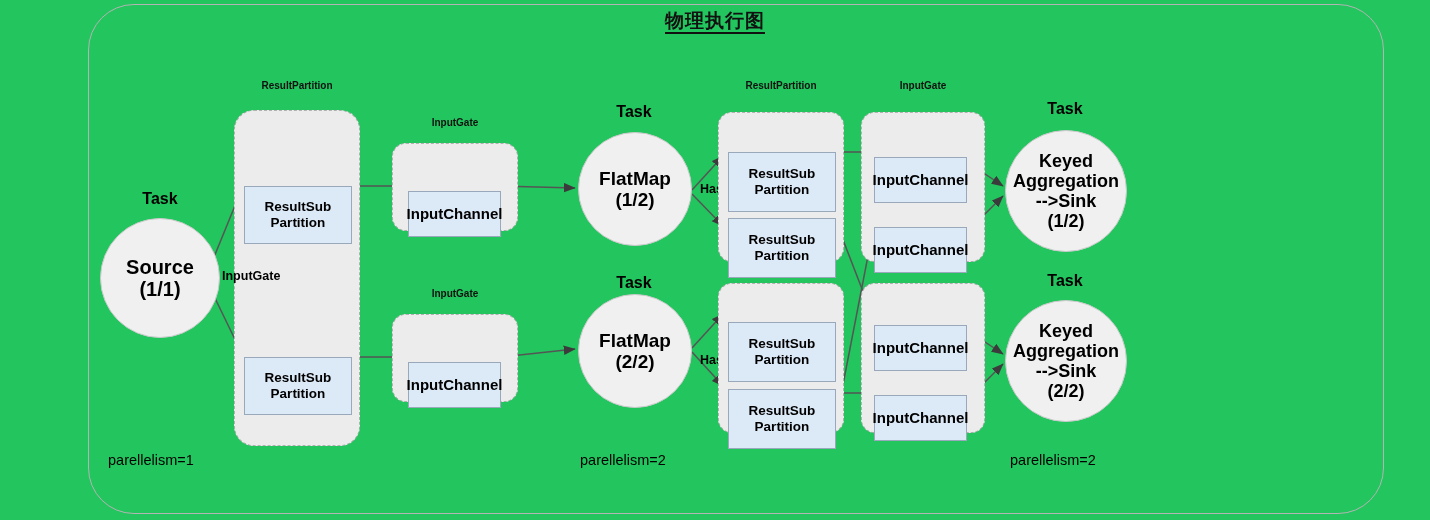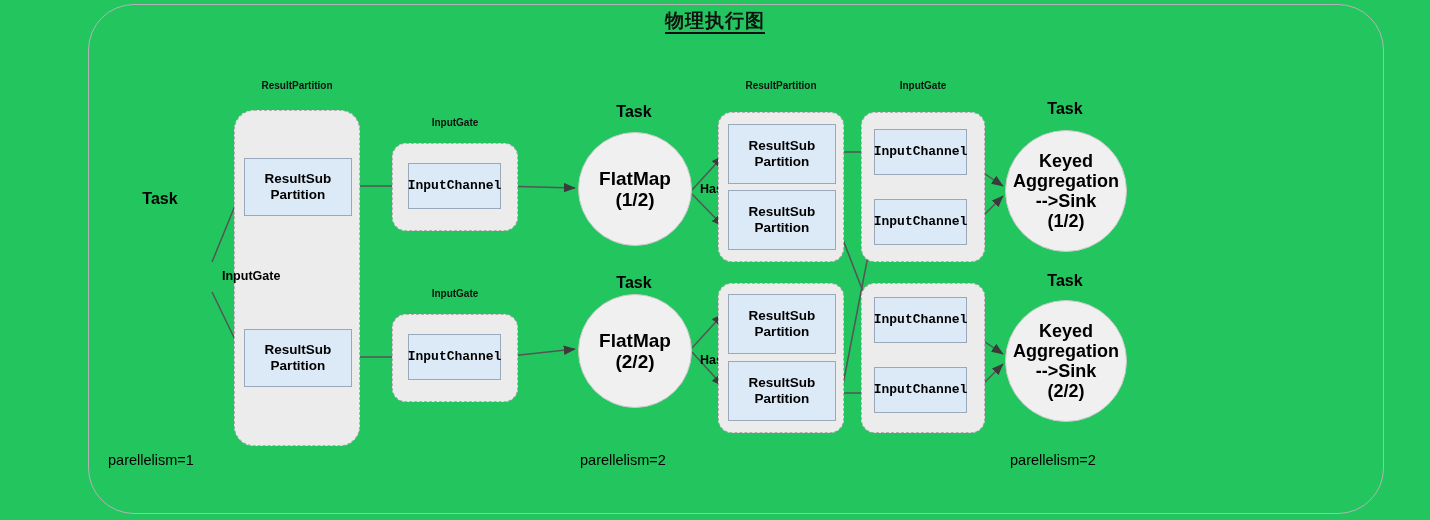--- a/index.html
+++ b/index.html
@@ -101,22 +101,23 @@
     border: 1.2px solid #9aa8bb;
     box-sizing: border-box;
     display: flex;
     align-items: center;
     justify-content: center;
     text-align: center;
     font-size: 13.5px;
     font-weight: bold;
     color: #000000;
     line-height: 1.18;
-  }
-  .blue-box.narrow { font-size: 13px; font-family: Liberation Mono, monospace; }
+    margin-top: 28px;
+  }
+  .blue-box.narrow { font-size: 15px; }
   
   .edge-label {
     position: absolute;
     font-size: 12.5px;
     font-weight: bold;
     color: #000000;
     background: transparent;
     white-space: nowrap;
   }
   
@@ -170,20 +171,26 @@
     <path d="M843,393 L872,393" stroke="#555" stroke-width="1.5" fill="none" marker-end="url(#arrow)"></path>
 
     <path d="M967,162 L1003,186" stroke="#555" stroke-width="1.5" fill="none" marker-end="url(#arrow)"></path>
     <path d="M967,232 L1003,196" stroke="#555" stroke-width="1.5" fill="none" marker-end="url(#arrow)"></path>
 
     <path d="M967,330 L1003,354" stroke="#555" stroke-width="1.5" fill="none" marker-end="url(#arrow)"></path>
     <path d="M967,400 L1003,364" stroke="#555" stroke-width="1.5" fill="none" marker-end="url(#arrow)"></path>
   </svg>
 
   <div class="task-label" style="left:110px; top:190px; width:100px;">Task</div>
+  <div class="task-circle big" style="left:100px; top:218px; width:120px; height:120px;">
+    <div>
+      <div>Source</div>
+      <div>(1/1)</div>
+    </div>
+  </div>
 
   <div class="group-label" style="left:232px; top:80px; width:130px;">ResultPartition</div>
   <div class="dashed-box" style="left:234px; top:110px; width:126px; height:336px; border-radius:20px;"></div>
   <div class="blue-box" style="left:244px; top:158px; width:108px; height:58px;">
     <div>
       <div>ResultSub</div>
       <div>Partition</div>
     </div>
   </div>
   <div class="blue-box" style="left:244px; top:329px; width:108px; height:58px;">

